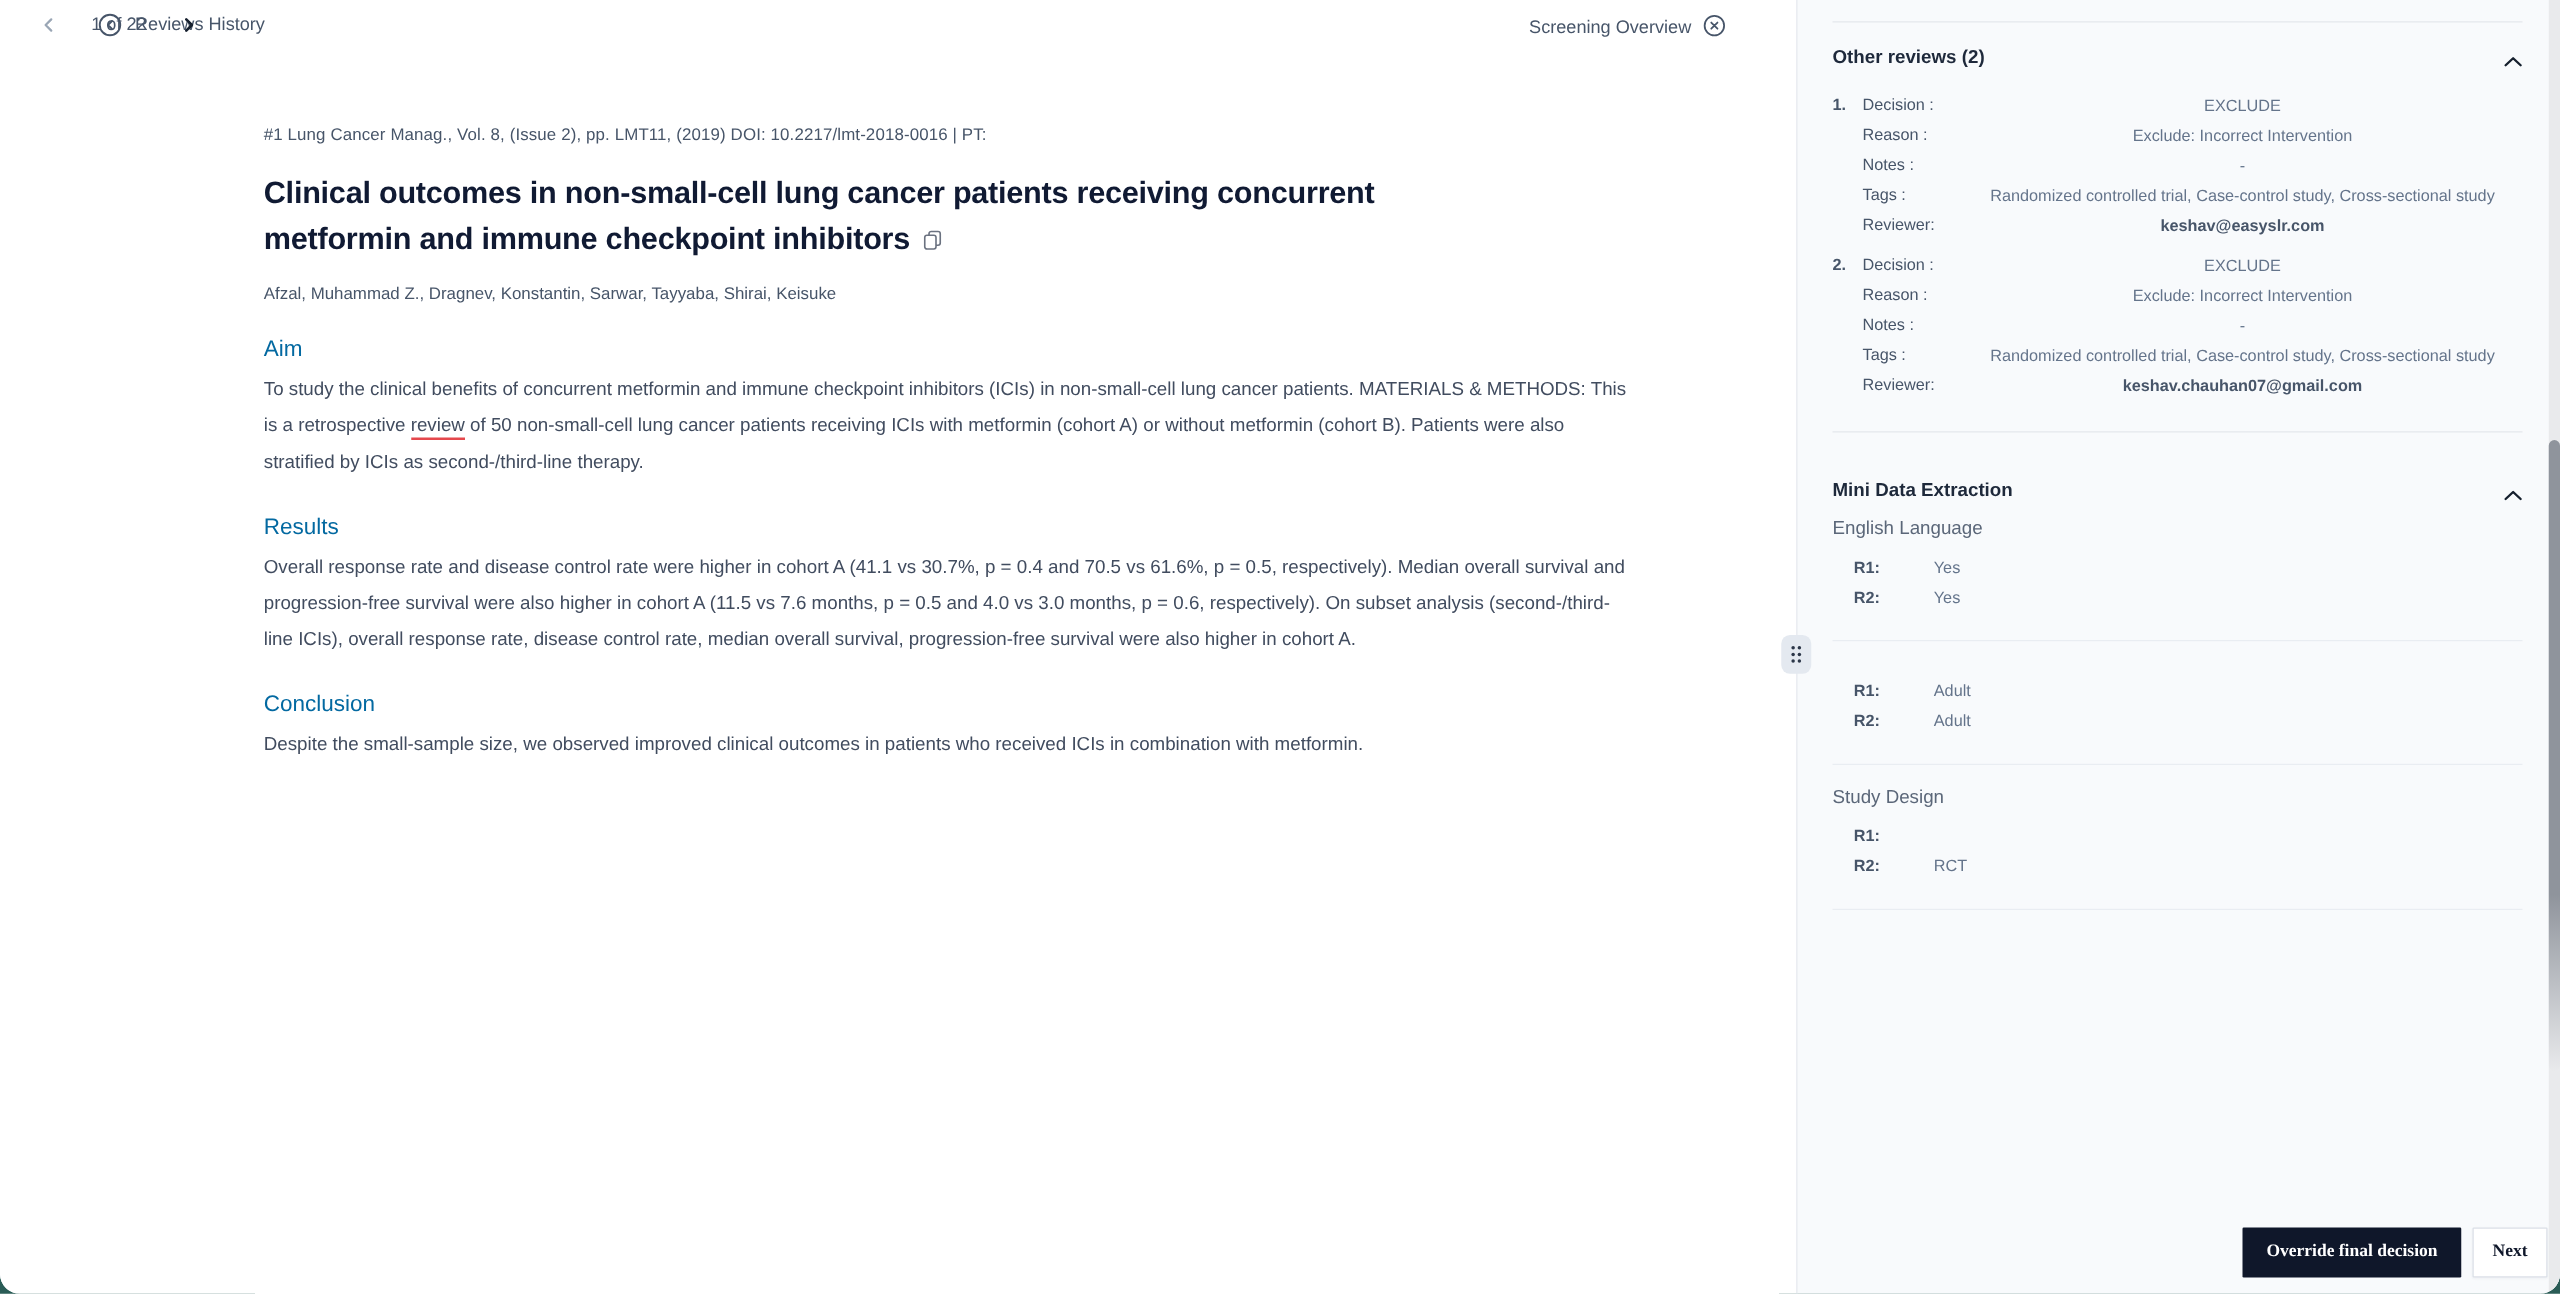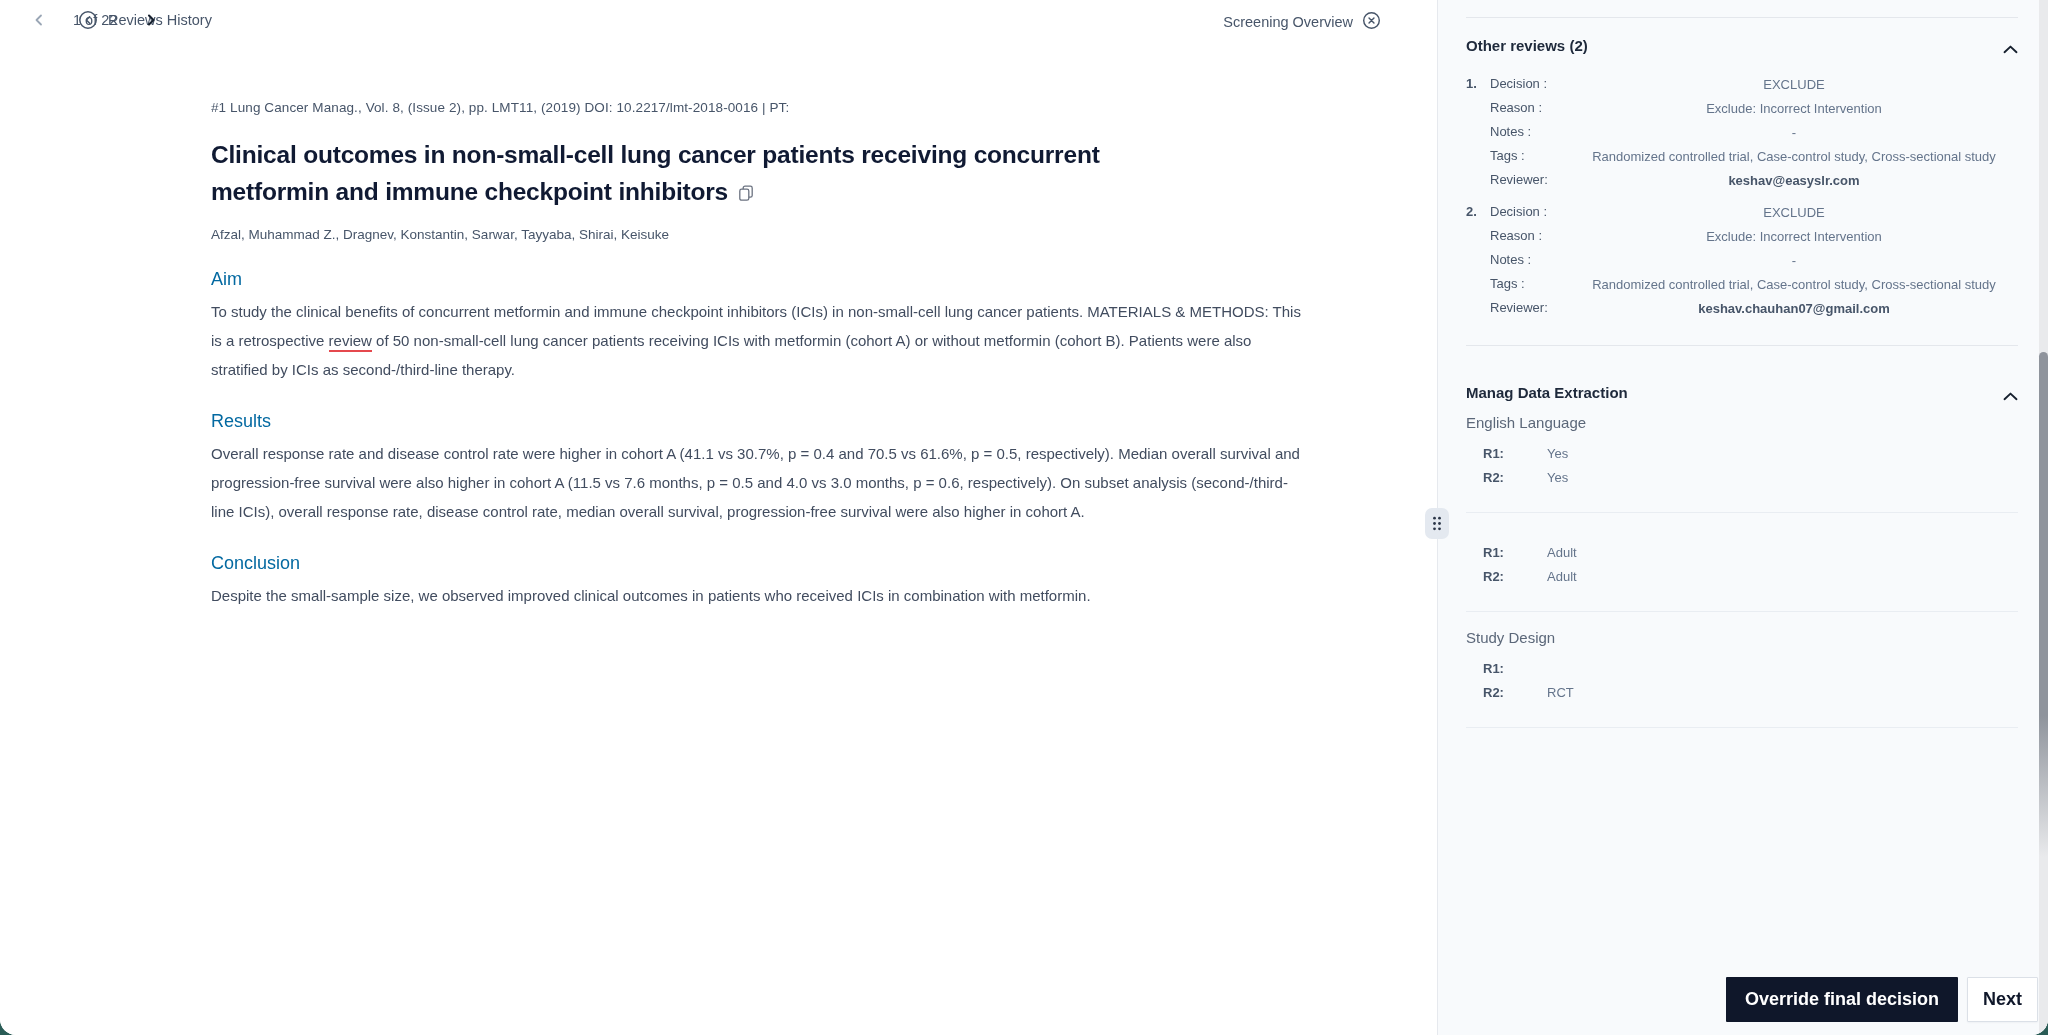--- a/index.html
+++ b/index.html
@@ -100,21 +100,21 @@
     width:24px; height:31px; border-radius:7px;
     background:#e4e9f0; display:flex; align-items:center; justify-content:center;
     cursor:col-resize; z-index:5;
   }
 
   
   .footer-actions {
     position:absolute; right:10px; bottom:13px;
     display:flex; gap:9px; align-items:center;
   }
-  .btn { font-family:Liberation Sans, sans-serif; font-size:18px; border-radius:1px; cursor:pointer; }
+  .btn { font-family:Liberation Serif, serif; font-size:14px; border-radius:1px; cursor:pointer; }
   .btn-dark {
     background:var(--primary_button,#0f172a); color:#ffffff; border:none;
     font-weight:700; padding:12px 19px;
   }
   .btn-light {
     background:#ffffff; color:#0f172a; border:1px solid #dbe0e7;
     font-weight:700; padding:11px 15px;
     box-shadow:0 1px 2px rgba(16,24,40,.04);
   }
   svg { display:block; }
@@ -227,21 +227,21 @@
         <span class="ri-value">-</span>
         <span class="ri-label" style="grid-column:2">Tags :</span>
         <span class="ri-value">Randomized controlled trial, Case-control study, Cross-sectional study</span>
         <span class="ri-label" style="grid-column:2">Reviewer:</span>
         <span class="ri-value ri-strong">keshav.chauhan07@gmail.com</span>
       </div>
     </div>
 
     <div class="mde-wrap">
       <div class="sb-header" style="margin-top:0">
-        <span class="sb-header-title">Manag Data Extraction</span>
+        <span class="sb-header-title">Mini Data Extraction</span>
         <span>
           <svg width="15" height="9" viewBox="0 0 15 9" fill="none">
             <path d="M1.5 7.2 7.5 1.6 13.5 7.2" stroke="#16202e" stroke-width="1.9" stroke-linecap="round" stroke-linejoin="round"></path>
           </svg>
         </span>
       </div>
 
       <div class="mde-group" style="padding-top:13px">
         <div class="mde-group-name">English Language</div>
         <div class="mde-rows">

